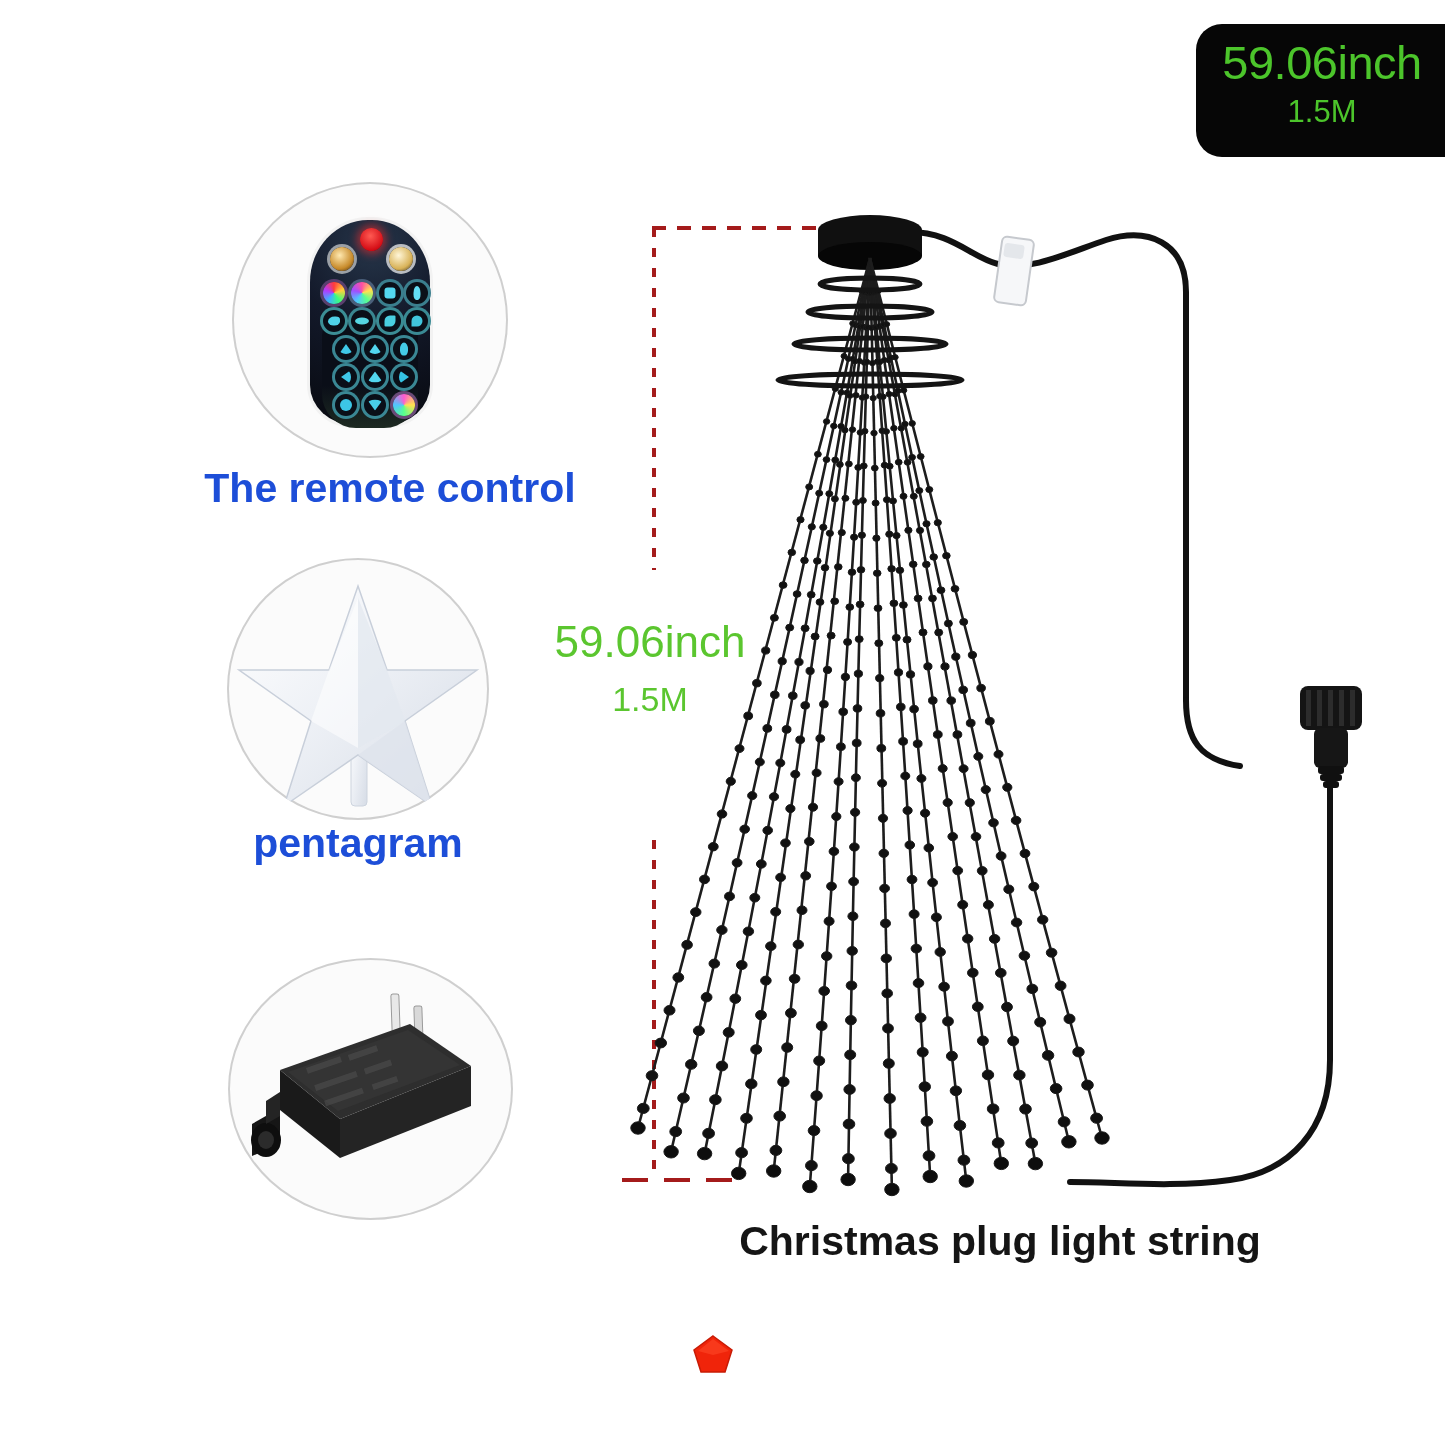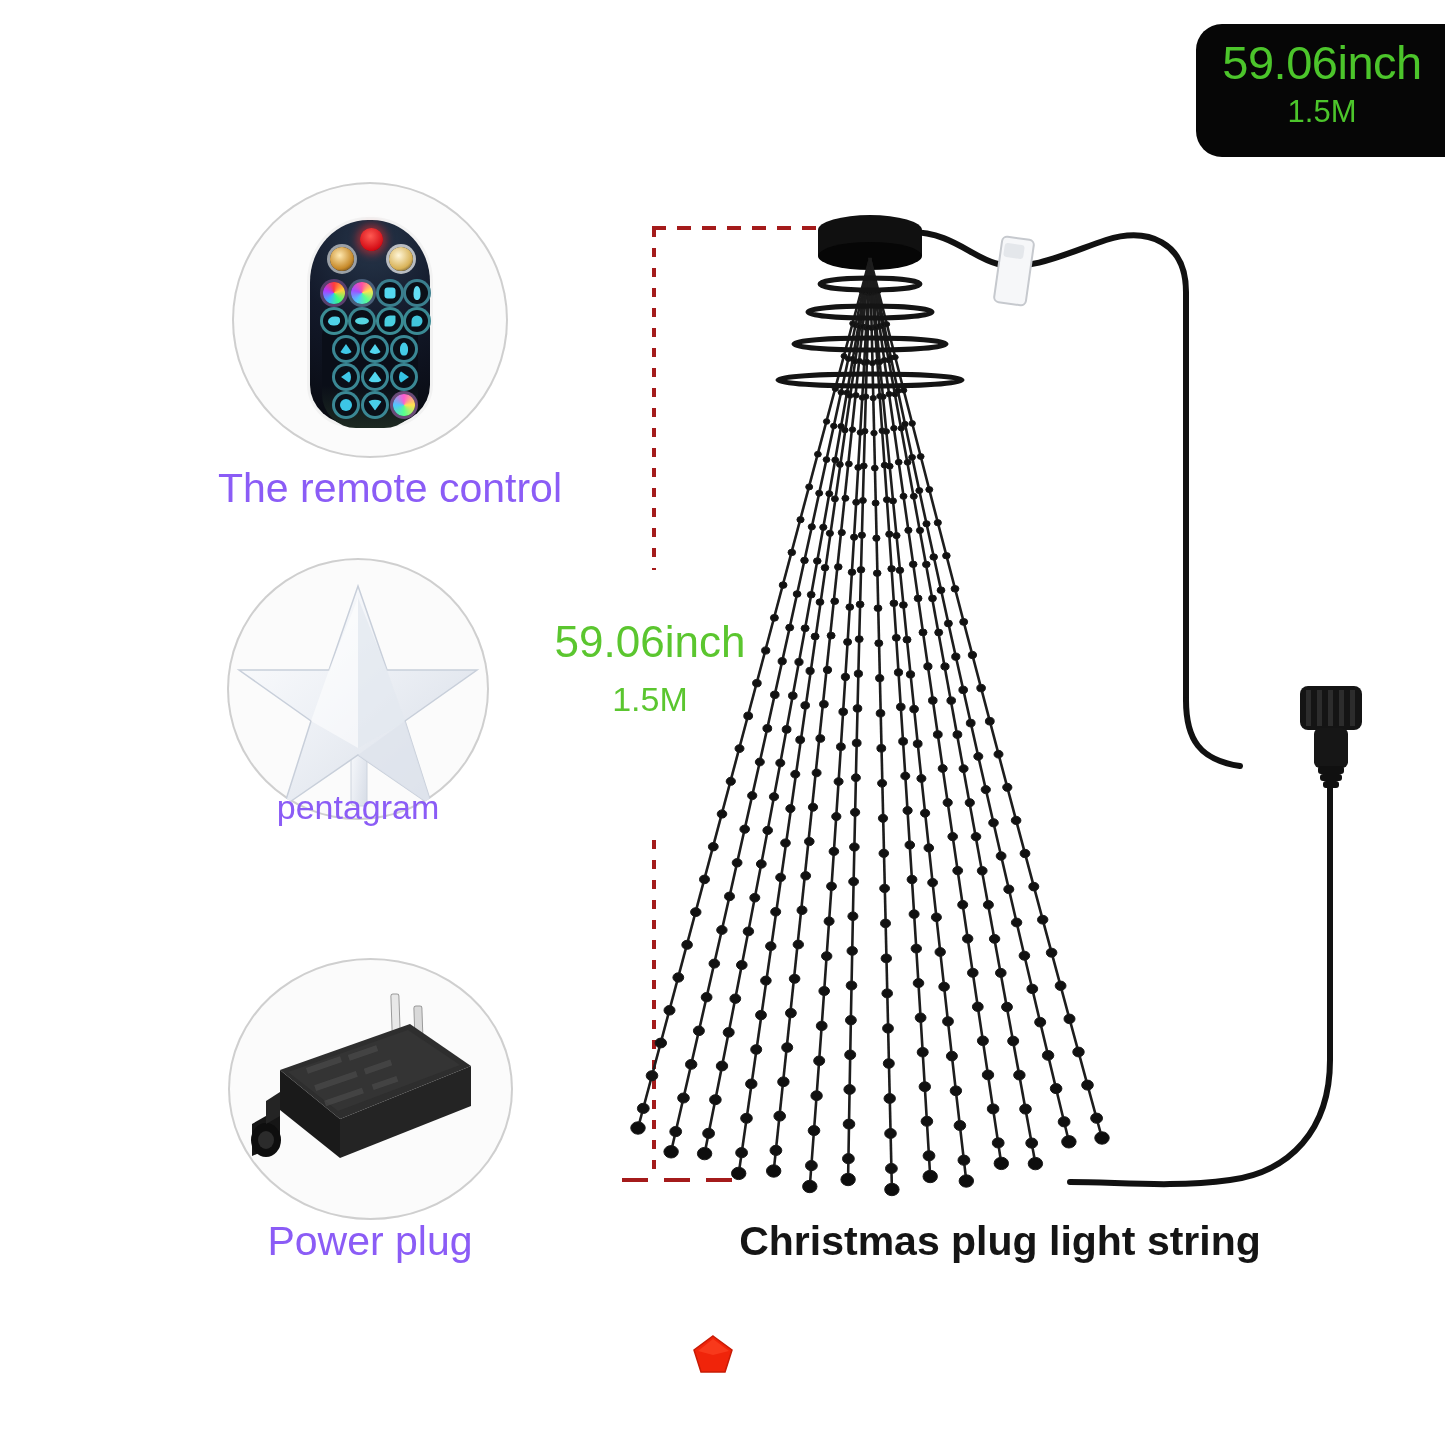--- a/index.html
+++ b/index.html
@@ -41,32 +41,32 @@
   .circle{
     position:absolute;
     border-radius:50%;
     background:#fbfbfb;
     box-shadow:inset 0 0 0 2px #cfcfcf;
     overflow:hidden;
   }
   .caption{
     position:absolute;
     text-align:center;
-    color:#8b5cf6;
-    font-weight:normal;
+    color:#1d4ed8;
+    font-weight:bold;
     white-space:nowrap;
   }
 
   
   #c-remote{left:232px;top:182px;width:276px;height:276px;}
   #cap-remote{left:100px;top:465px;width:580px;font-size:41px;}
 
   
   #c-star{left:227px;top:558px;width:262px;height:262px;}
-  #cap-star{left:68px;top:788px;width:580px;font-size:34px;}
+  #cap-star{left:68px;top:820px;width:580px;font-size:41px;}
 
   
   #c-plug{left:228px;top:958px;width:285px;height:262px;}
   #cap-plug{left:80px;top:1218px;width:580px;font-size:41px;}
 
   
   .remote-body{
     position:absolute;
     left:78px;top:38px;width:120px;height:205px;
     background:radial-gradient(circle at 52% 12%, #26364a 0%, #13192a 42%, #07090f 100%);
@@ -241,21 +241,20 @@
         <rect x="96" y="136" width="40" height="6" transform="rotate(-19 116 139)"></rect>
         <rect x="144" y="122" width="26" height="6" transform="rotate(-19 157 125)"></rect>
       </g>
 
       <polygon points="52,150 24,166 24,198 52,186" fill="#161616"></polygon>
       <ellipse cx="38" cy="182" rx="15" ry="17" fill="#0e0e0e"></ellipse>
       <ellipse cx="38" cy="182" rx="8" ry="9" fill="#2b2b2b"></ellipse>
       <polygon points="52,134 38,143 38,166 52,158" fill="#242424"></polygon>
     </svg>
   </div>
-  <div class="caption" id="cap-plug">Power plug</div>
 
   <svg id="diagram" viewBox="0 0 800 1080">
     <defs>
       
     </defs>
 
     <g stroke="#a41b1b" stroke-width="4" fill="none">
       <line x1="52" y1="48" x2="292" y2="48" stroke-dasharray="14 11"></line>
       <line x1="54" y1="48" x2="54" y2="390" stroke-dasharray="9 11"></line>
     </g>

